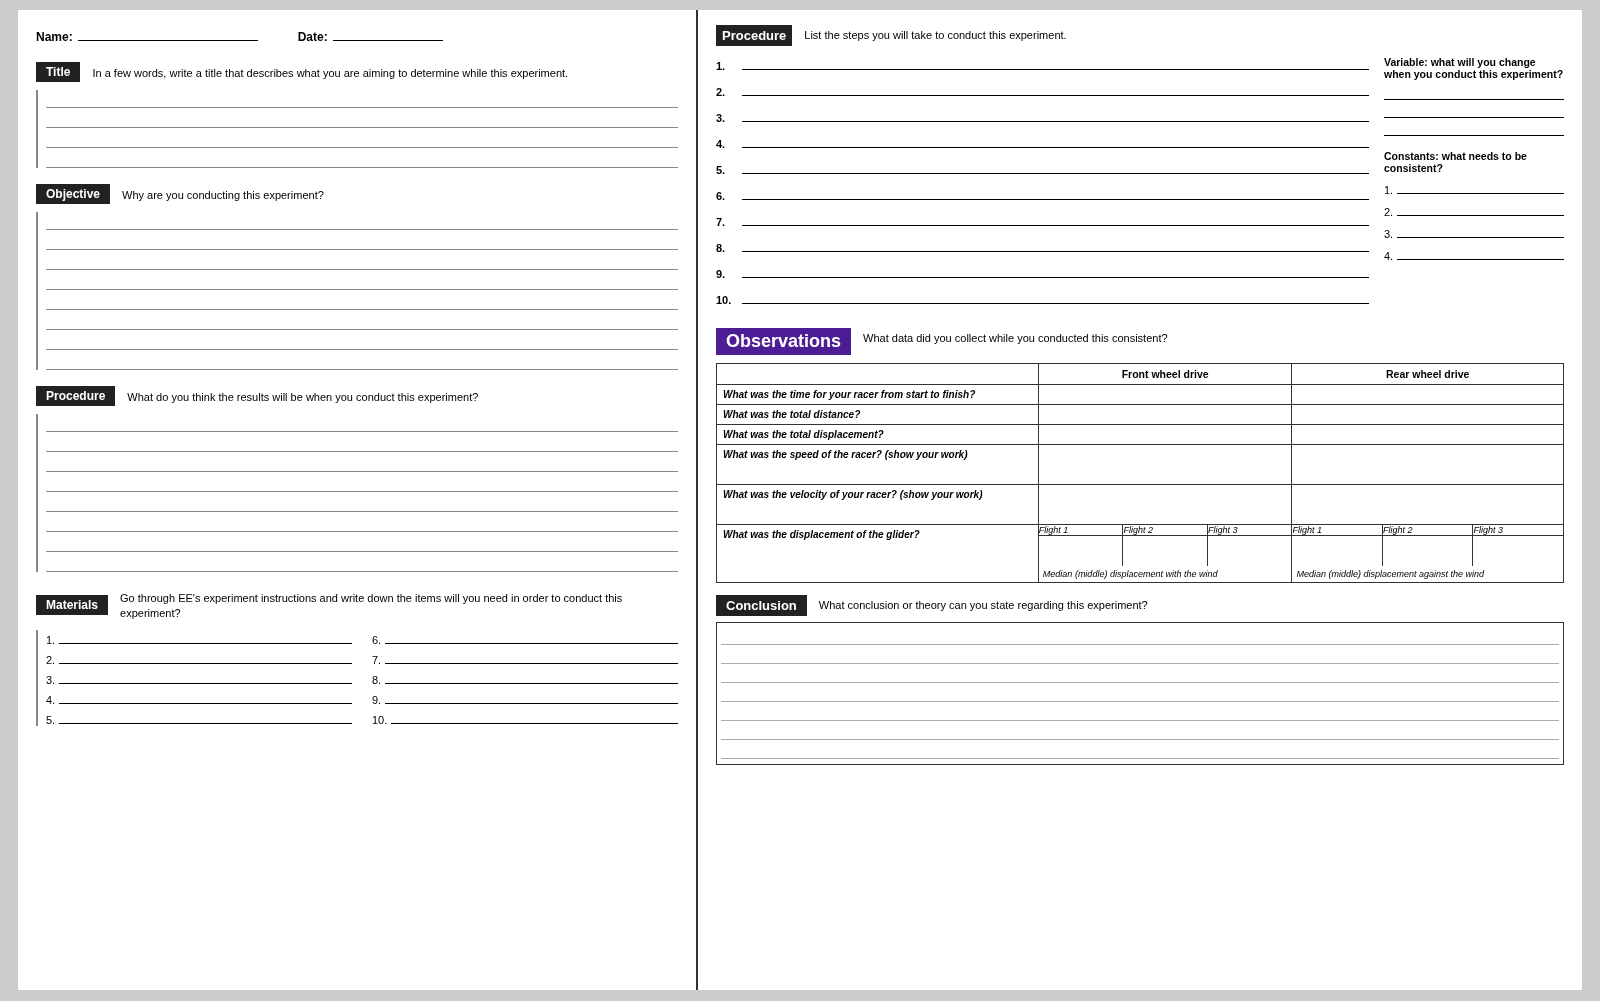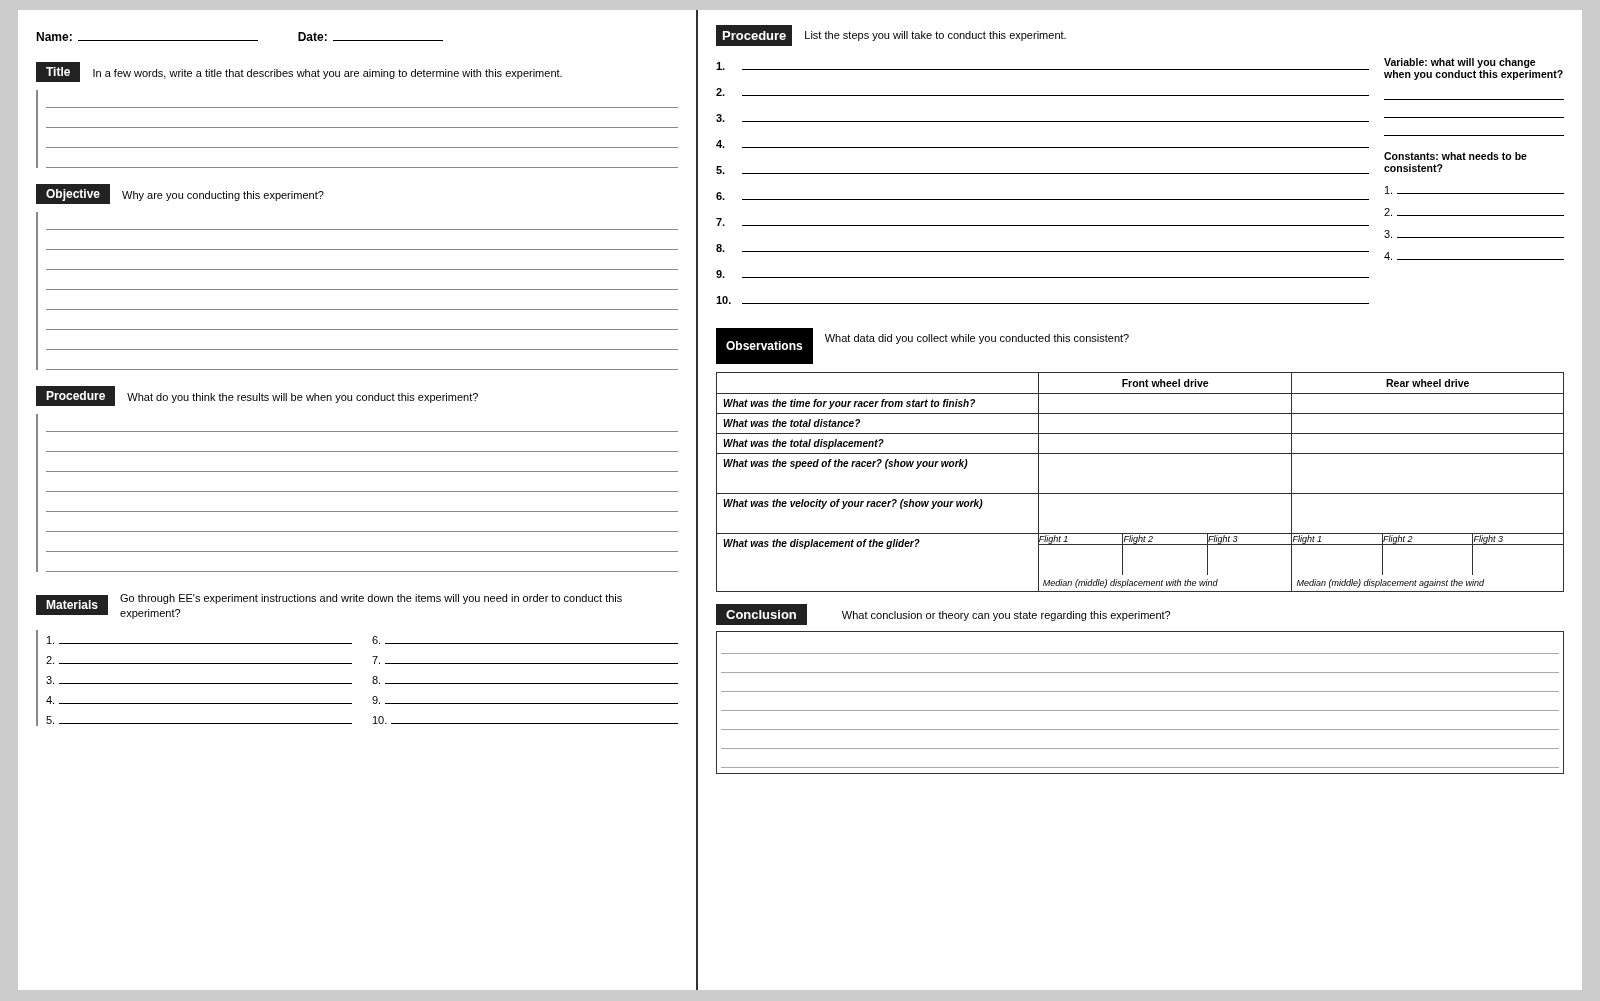--- a/index.html
+++ b/index.html
@@ -169,25 +169,25 @@
     }
     .const-line { border-bottom: 1px solid #000; flex: 1; height: 14px; }
 
     
     .observations-header {
       display: flex;
       align-items: flex-start;
       margin: 12px 0 8px 0;
     }
     .obs-badge {
-      background: #000000;
+      background: #4c1d95;
       color: #fff;
       font-weight: bold;
-      font-size: 12px;
-      padding: 11px 10px;
+      font-size: 18px;
+      padding: 3px 10px;
       margin-right: 12px;
       flex-shrink: 0;
     }
     .obs-table {
       width: 100%;
       border-collapse: collapse;
       font-size: 10.5px;
       border: 1px solid #333;
     }
     .obs-table th, .obs-table td {
@@ -208,23 +208,22 @@
     .flight-cell { font-size: 9px; font-style: italic; border-right: 1px solid #333; flex: 1; }
     .flight-cell:last-child { border-right: none; }
     .sub-header-row { display: flex; border-bottom: 1px solid #333; }
     .sub-data-row { display: flex; min-height: 30px; }
     .sub-cell { flex: 1; border-right: 1px solid #333; min-height: 28px; }
     .sub-cell:last-child { border-right: none; }
 
     
     .conclusion-header {
       display: flex;
-      align-items: center;
+      align-items: flex-start;
       margin: 12px 0 6px 0;
-      gap: 23px;
     }
     .conc-badge {
       background: #222;
       color: #fff;
       font-weight: bold;
       font-size: 13px;
       padding: 3px 10px;
       margin-right: 12px;
       flex-shrink: 0;
     }
@@ -252,21 +251,21 @@
         <span class="underline-field name-underline"></span>
       </div>
       <div class="name-field">
         <label>Date:</label>
         <span class="underline-field date-underline"></span>
       </div>
     </div>
 
     <div class="section-header">
       <span class="section-badge">Title</span>
-      <span class="section-instruction">In a few words, write a title that describes what you are aiming to determine with this experiment.</span>
+      <span class="section-instruction">In a few words, write a title that describes what you are aiming to determine while this experiment.</span>
     </div>
     <div class="writing-lines">
       <div class="writing-line"></div>
       <div class="writing-line"></div>
       <div class="writing-line"></div>
       <div class="writing-line"></div>
     </div>
 
     <div class="section-header">
       <span class="section-badge">Objective</span>

